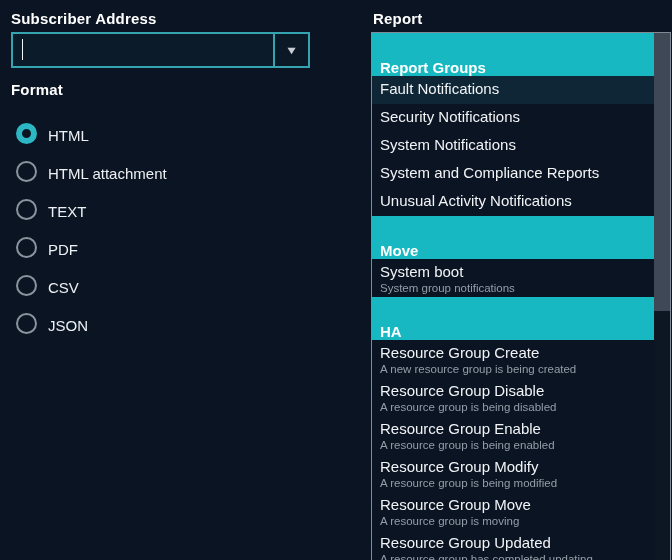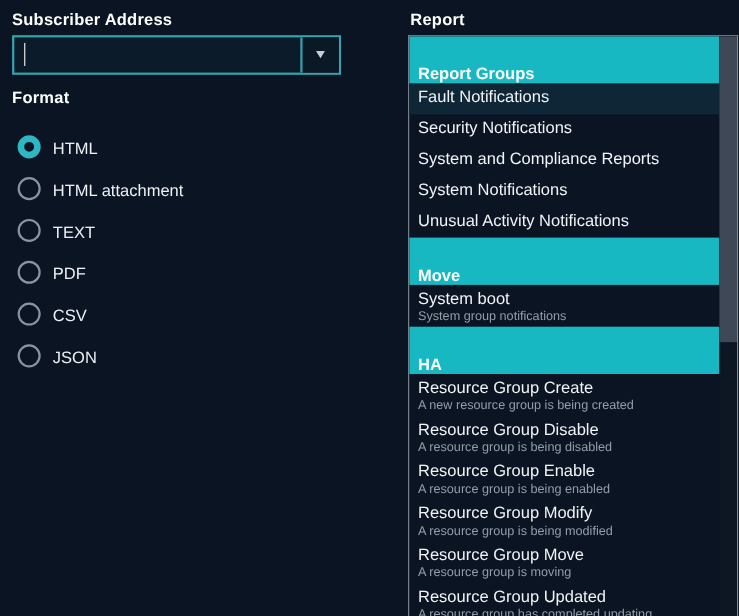--- a/index.html
+++ b/index.html
@@ -154,25 +154,25 @@
   </div>
         <div class="list-item single highlighted">
     <div class="item-title">Fault Notifications</div>
 
   </div>
         <div class="list-item single">
     <div class="item-title">Security Notifications</div>
 
   </div>
         <div class="list-item single">
+    <div class="item-title">System Notifications</div>
+
+  </div>
+        <div class="list-item single">
     <div class="item-title">System and Compliance Reports</div>
-
-  </div>
-        <div class="list-item single">
-    <div class="item-title">System Notifications</div>
 
   </div>
         <div class="list-item single">
     <div class="item-title">Unusual Activity Notifications</div>
 
   </div>
         <div class="list-header">
     <span class="header-text">Move</span>
   </div>
         <div class="list-item double">

